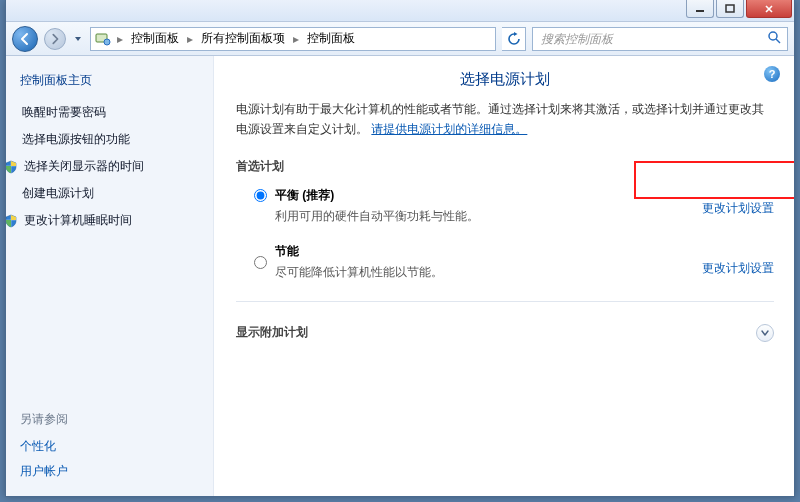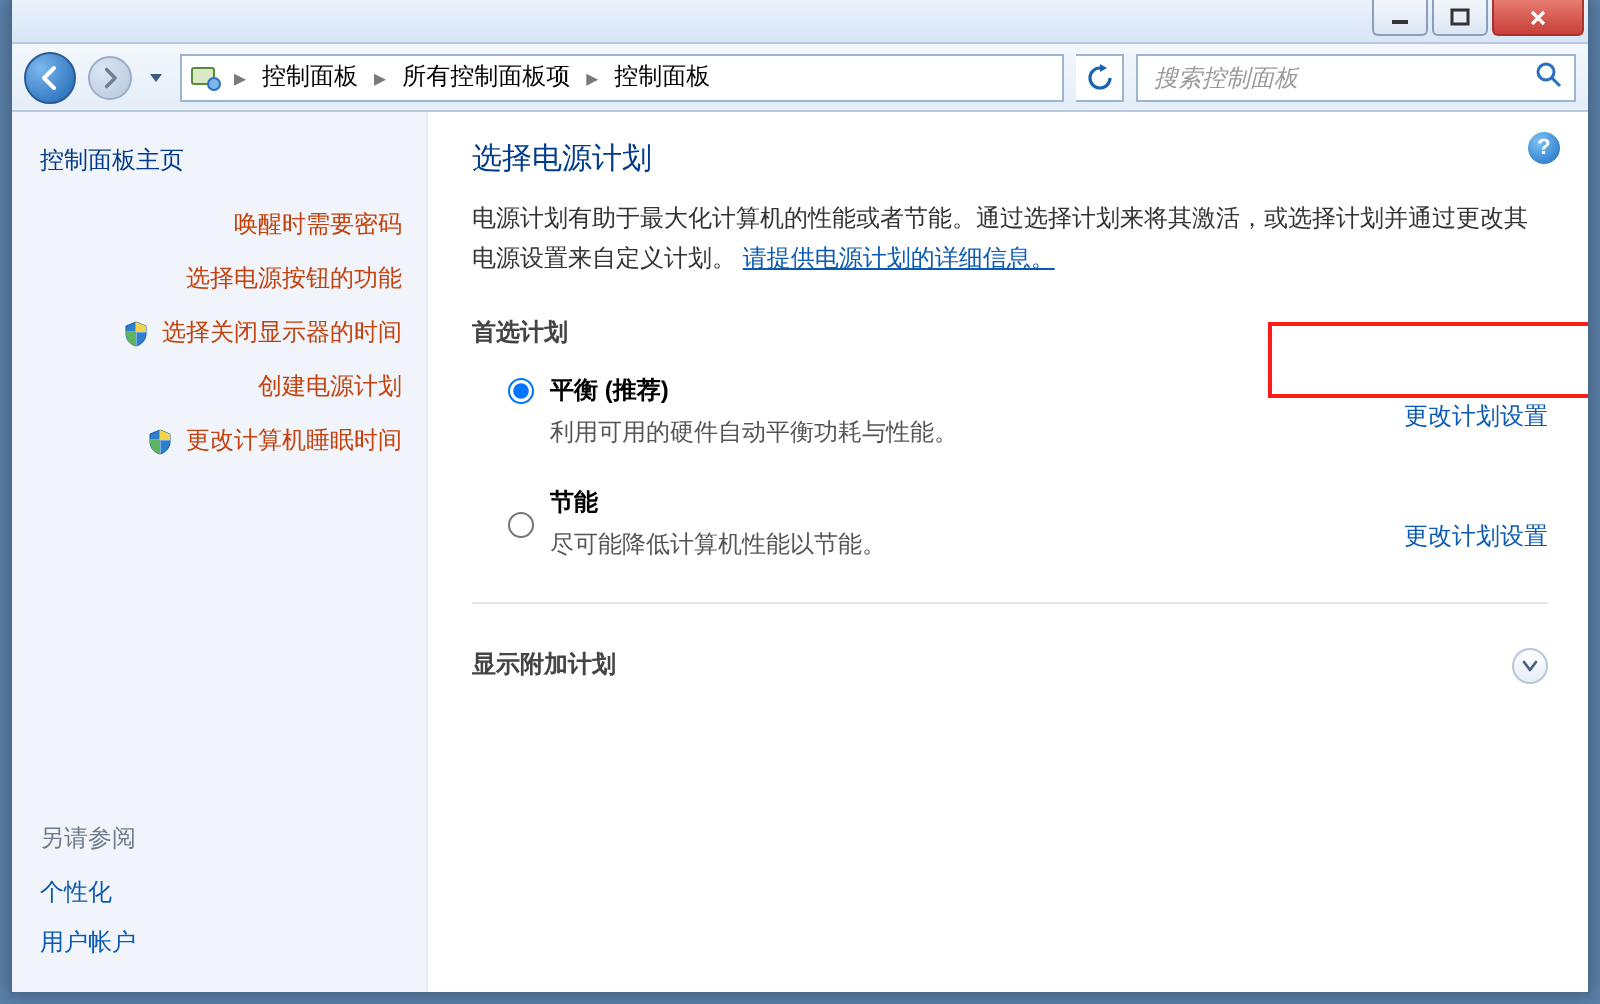--- a/index.html
+++ b/index.html
@@ -98,55 +98,54 @@
   .addr-refresh {
     width: 24px; height: 24px;
     border: 1px solid #9cb5d3;
     border-left: none;
     background: #fff;
     display: flex; align-items: center; justify-content: center;
     color: #1964b2;
     cursor: pointer;
   }
   .searchbox {
-    width: 220px; height: 24px;
+    width: 256px; height: 24px;
     border: 1px solid #9cb5d3;
     background: #fff;
     display: flex; align-items: center;
     padding: 0 6px;
     color: #888;
   }
   .searchbox input {
     border: none; outline: none; flex: 1; font-size: 12px;
     color: #333; background: transparent;
   }
   .searchbox input::placeholder { color: #999; font-style: italic; }
   .search-icon { color: #2a6fc1; margin-left: 4px; cursor: pointer; }
   
   .body {
     flex: 1; display: flex; background: #fff; overflow: hidden;
   }
   .sidebar {
     width: 208px;
     background: #f1f5fb;
     border-right: 1px solid #e2e9f3;
-    padding: 16px 12px 12px 14px;
+    padding: 16px 25px 12px 14px;
     display: flex; flex-direction: column;
   }
   .sidebar h4 {
     margin: 0 0 10px 0;
     font-size: 12px; font-weight: normal;
     color: #003a8a;
   }
   .side-link {
     display: flex; align-items: center; gap: 6px;
-    color: #c2410c;
+    color: #0f172a;
     padding: 5px 0 5px 2px;
     cursor: pointer;
-    justify-content: flex-end;
   }
   .side-link .bullet {
     width: 14px; height: 14px;
     display: inline-flex; align-items: center; justify-content: center;
   }
   .side-spacer { flex: 1; }
   .side-section-title {
     color: #6f7c8e; margin: 0 0 6px 0;
   }
   .side-sublink { color: #0a5ab3; padding: 4px 0; cursor: pointer; }
@@ -162,20 +161,21 @@
     border-radius: 50%;
     background: radial-gradient(circle at 35% 30%, #7fc2f5, #1a6cc0);
     color: #fff; font-size: 11px; font-weight: bold;
     display: flex; align-items: center; justify-content: center;
     cursor: pointer;
   }
   .main h1 {
     margin: 0 0 10px 0;
     font-size: 15px; font-weight: normal;
     color: #003a8a;
+    text-align: center;
   }
   .desc { color: #333; line-height: 1.7; }
   .desc a { color: #0a5ab3; text-decoration: underline; cursor: pointer; }
   .section-label {
     color: #444; margin: 18px 0 6px 0; font-weight: bold;
   }
   .section-label.with-expander {
     display: flex; align-items: center; justify-content: space-between;
     padding: 4px 0;
   }

